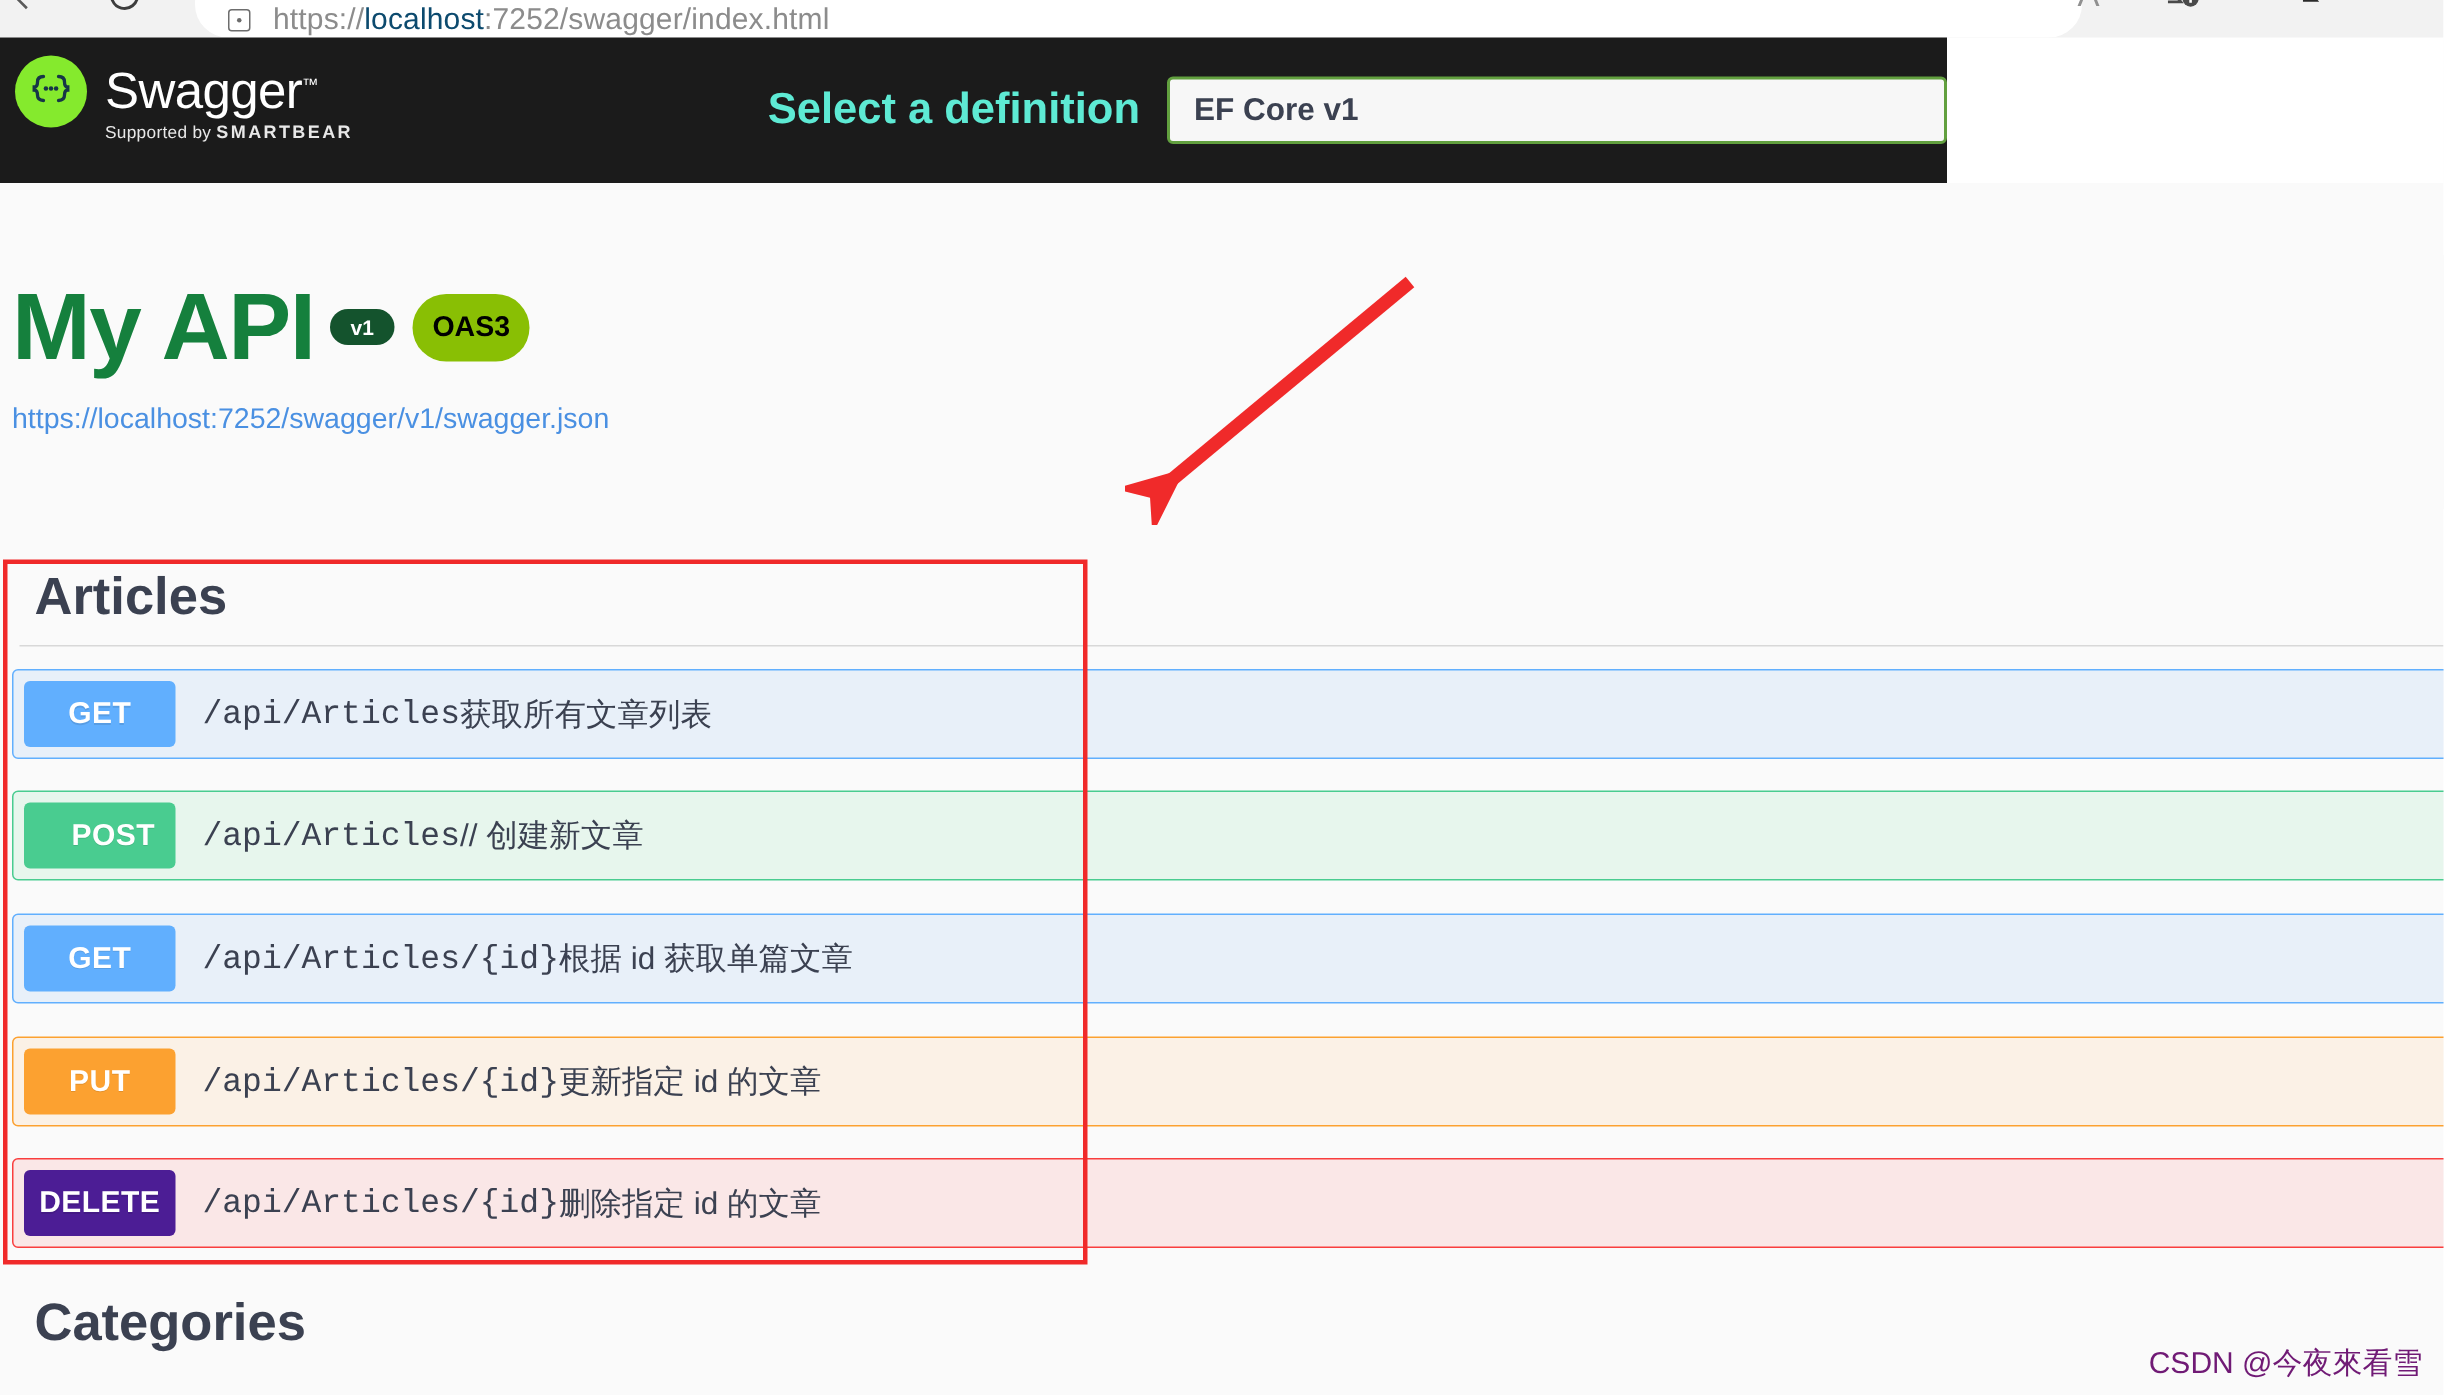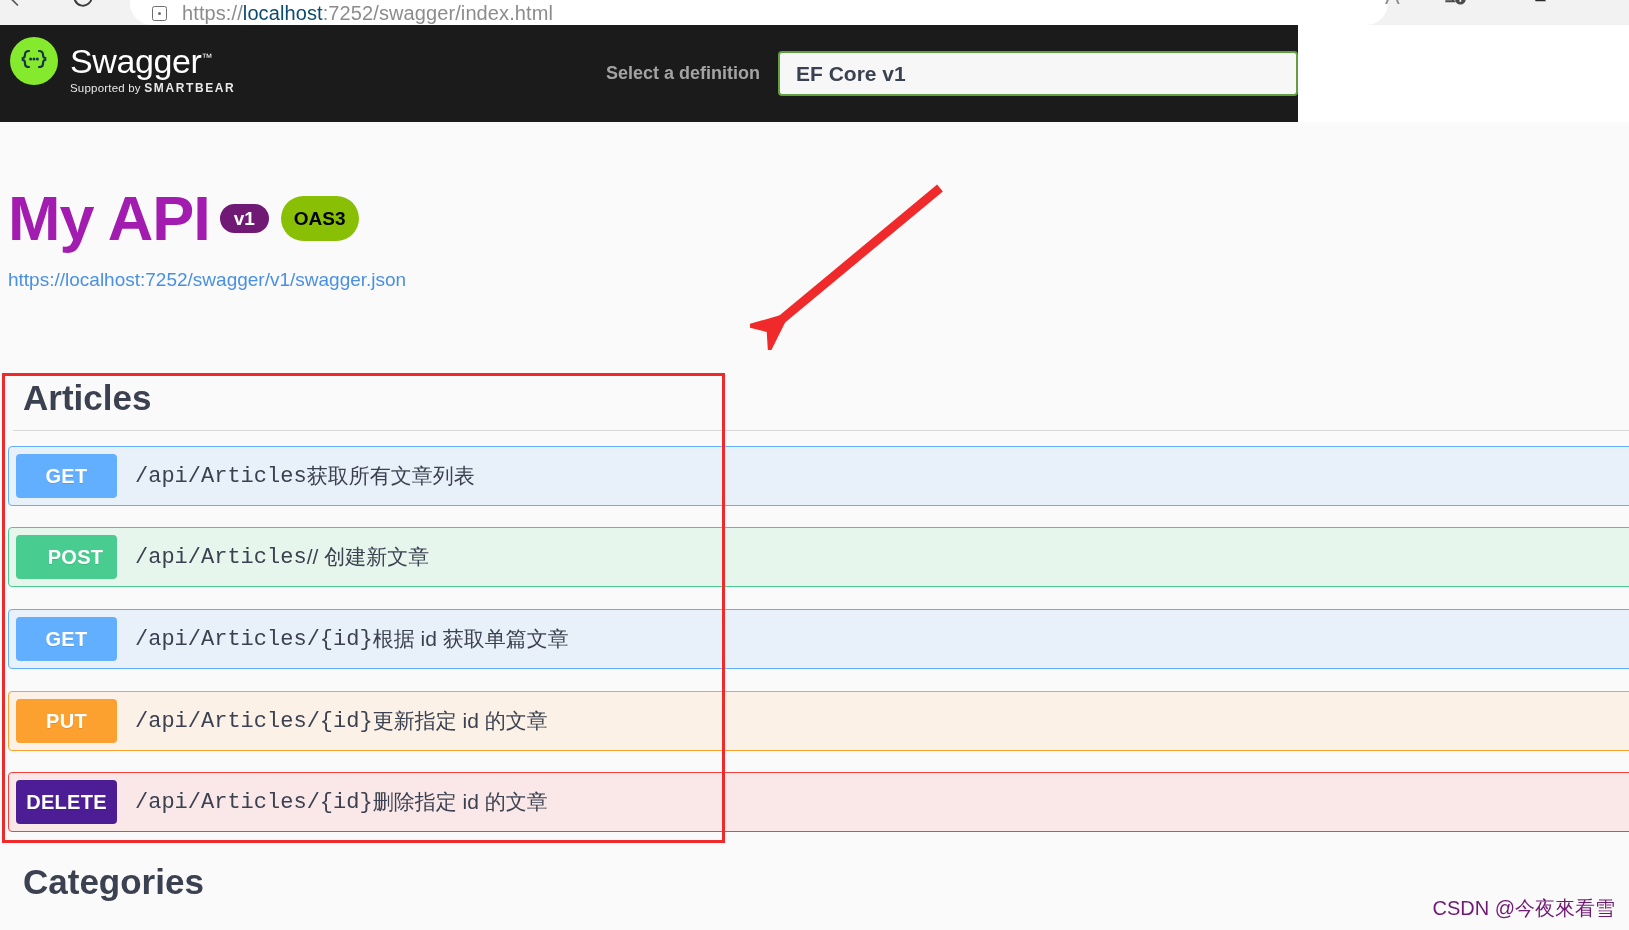--- a/index.html
+++ b/index.html
@@ -106,23 +106,23 @@
     letter-spacing: 1.6px;
     font-size: 12px;
   }
 
   .definition-wrap {
     position: absolute; right: 0; top: 0;
     height: 97px;
     display: flex; align-items: center;
   }
   .definition-label {
-    font-size: 18px;
-    font-weight: 700;
-    color: #a3a3a3;
+    font-size: 29px;
+    font-weight: 700;
+    color: #5eead4;
     margin-right: 18px;
     white-space: nowrap;
     margin-left: 21px;
   }
   .definition-select {
     width: 520px; height: 45px;
     background: #f7f7f7;
     border: 2px solid #62a03f;
     border-radius: 4px;
     display: flex; align-items: center;
@@ -140,29 +140,29 @@
     background: #fafafa;
   }
 
   .api-title-row {
     position: absolute; left: 8px; top: 62px;
     display: flex; align-items: center;
   }
   .api-title {
     font-size: 63px;
     font-weight: 700;
-    color: #a21caf;
+    color: #15803d;
     line-height: 68px;
     letter-spacing: -1px;
   }
   .badge-version {
     margin-left: 10px;
-    background: #701a75;
+    background: #14532d;
     color: #ffffff;
-    font-size: 19px;
+    font-size: 14px;
     font-weight: 700;
     padding: 5px 14px;
     border-radius: 57px;
     line-height: 1;
   }
   .badge-oas {
     margin-left: 12px;
     background: #89bf04;
     color: #000000;
     font-size: 19px;

